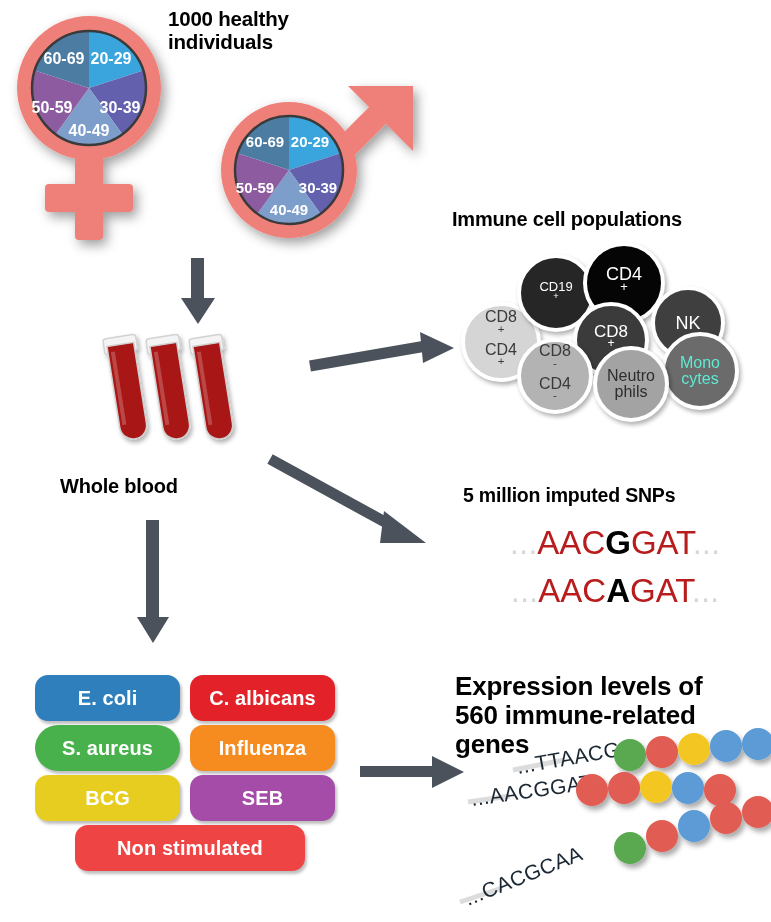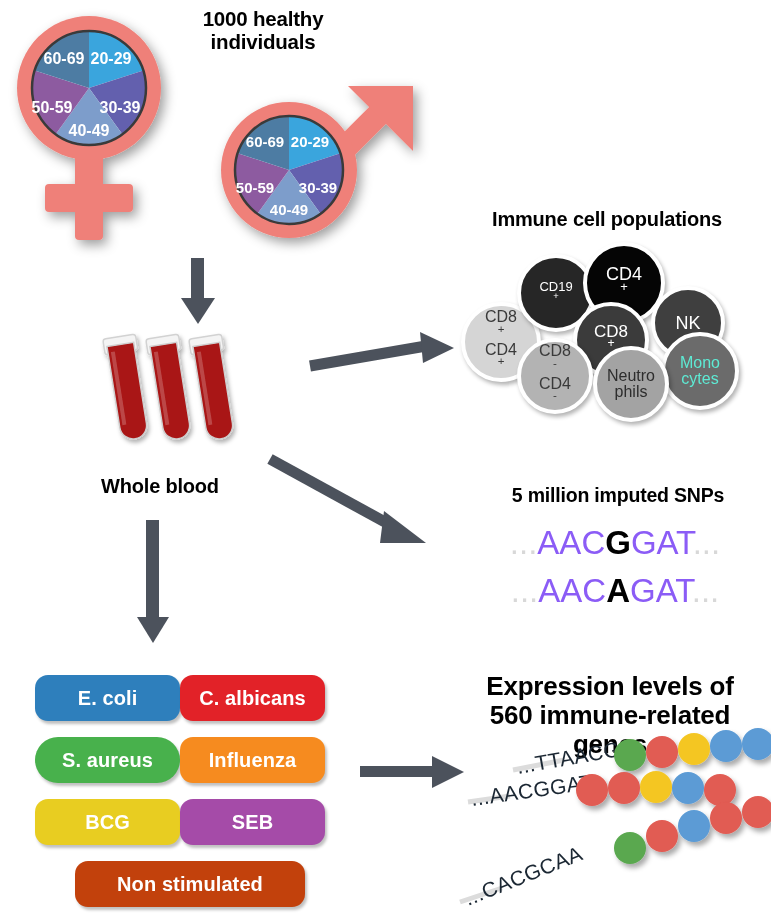--- a/index.html
+++ b/index.html
@@ -5,21 +5,21 @@
   html,body{margin:0;padding:0;background:#ffffff;}
   body{
     width:771px;height:922px;position:relative;overflow:hidden;
     font-family:"Liberation Sans","DejaVu Sans",sans-serif;
     background:#ffffff;
   }
   .abs{position:absolute;}
 
   
   .heading{
-    font-weight:bold;color:#000000;text-align:center;line-height:1.12;
+    font-weight:bold;color:#000000;line-height:1.12;
     letter-spacing:-0.2px;
   }
 
   
   .sym-wrap{position:absolute;}
   .sym-wrap svg{display:block;overflow:visible;}
 
   .pie-label{
     fill:#ffffff;font-family:"Liberation Sans","DejaVu Sans",sans-serif;
     font-weight:bold;text-anchor:middle;dominant-baseline:middle;
@@ -54,27 +54,27 @@
   .cell sup{font-size:0.72em;line-height:0;vertical-align:super;}
 
   
   #title-snps{left:463px;top:485px;width:310px;font-size:19.5px;}
   #snp-block{left:470px;top:520px;width:290px;height:100px;}
   .snp-row{
     position:absolute;left:0;width:290px;
     font-family:"Liberation Sans","DejaVu Sans",sans-serif;
     font-size:33px;letter-spacing:0px;white-space:nowrap;text-align:center;
   }
-  .snp-dim{color:#8b5cf6;}
+  .snp-dim{color:#b91c1c;}
   .snp-hit{color:#000000;font-weight:bold;}
   .snp-faint{color:#d8d8d8;}
 
   
   #stimuli{left:35px;top:675px;width:310px;}
-  .stim-row{display:flex;margin-bottom:16px;}
+  .stim-row{display:flex;gap:10px;margin-bottom:4px;}
   .stim{
     border-radius:13px;color:#ffffff;font-weight:bold;font-size:20px;
     display:flex;align-items:center;justify-content:center;
     height:46px;box-shadow:2px 3px 3px rgba(0,0,0,0.25);
     letter-spacing:0.1px;
   }
   .stim.w1{width:145px;}
   .stim.wide{width:230px;margin:0 auto;}
 
   
@@ -299,21 +299,21 @@
   </div>
   <div class="stim-row">
     <div class="stim w1" style="background:#48b14c;border-radius:23px;">S. aureus</div>
     <div class="stim w1" style="background:#f68b1f;">Influenza</div>
   </div>
   <div class="stim-row">
     <div class="stim w1" style="background:#e8cd21;">BCG</div>
     <div class="stim w1" style="background:#a54ba8;">SEB</div>
   </div>
   <div class="stim-row">
-    <div class="stim wide" style="background:#c2410c;">Non stimulated</div>
+    <div class="stim wide" style="background:#ef4444;">Non stimulated</div>
   </div>
 </div>
 
 <div class="abs arrow" style="left:360px;top:752px;">
   <svg width="105" height="42" viewBox="0 0 105 42">
     <rect x="0" y="14" width="78" height="11" fill="#4c525c"></rect>
     <path d="M72,4 L104,20 L72,36 Z" fill="#4c525c"></path>
   </svg>
 </div>
 

